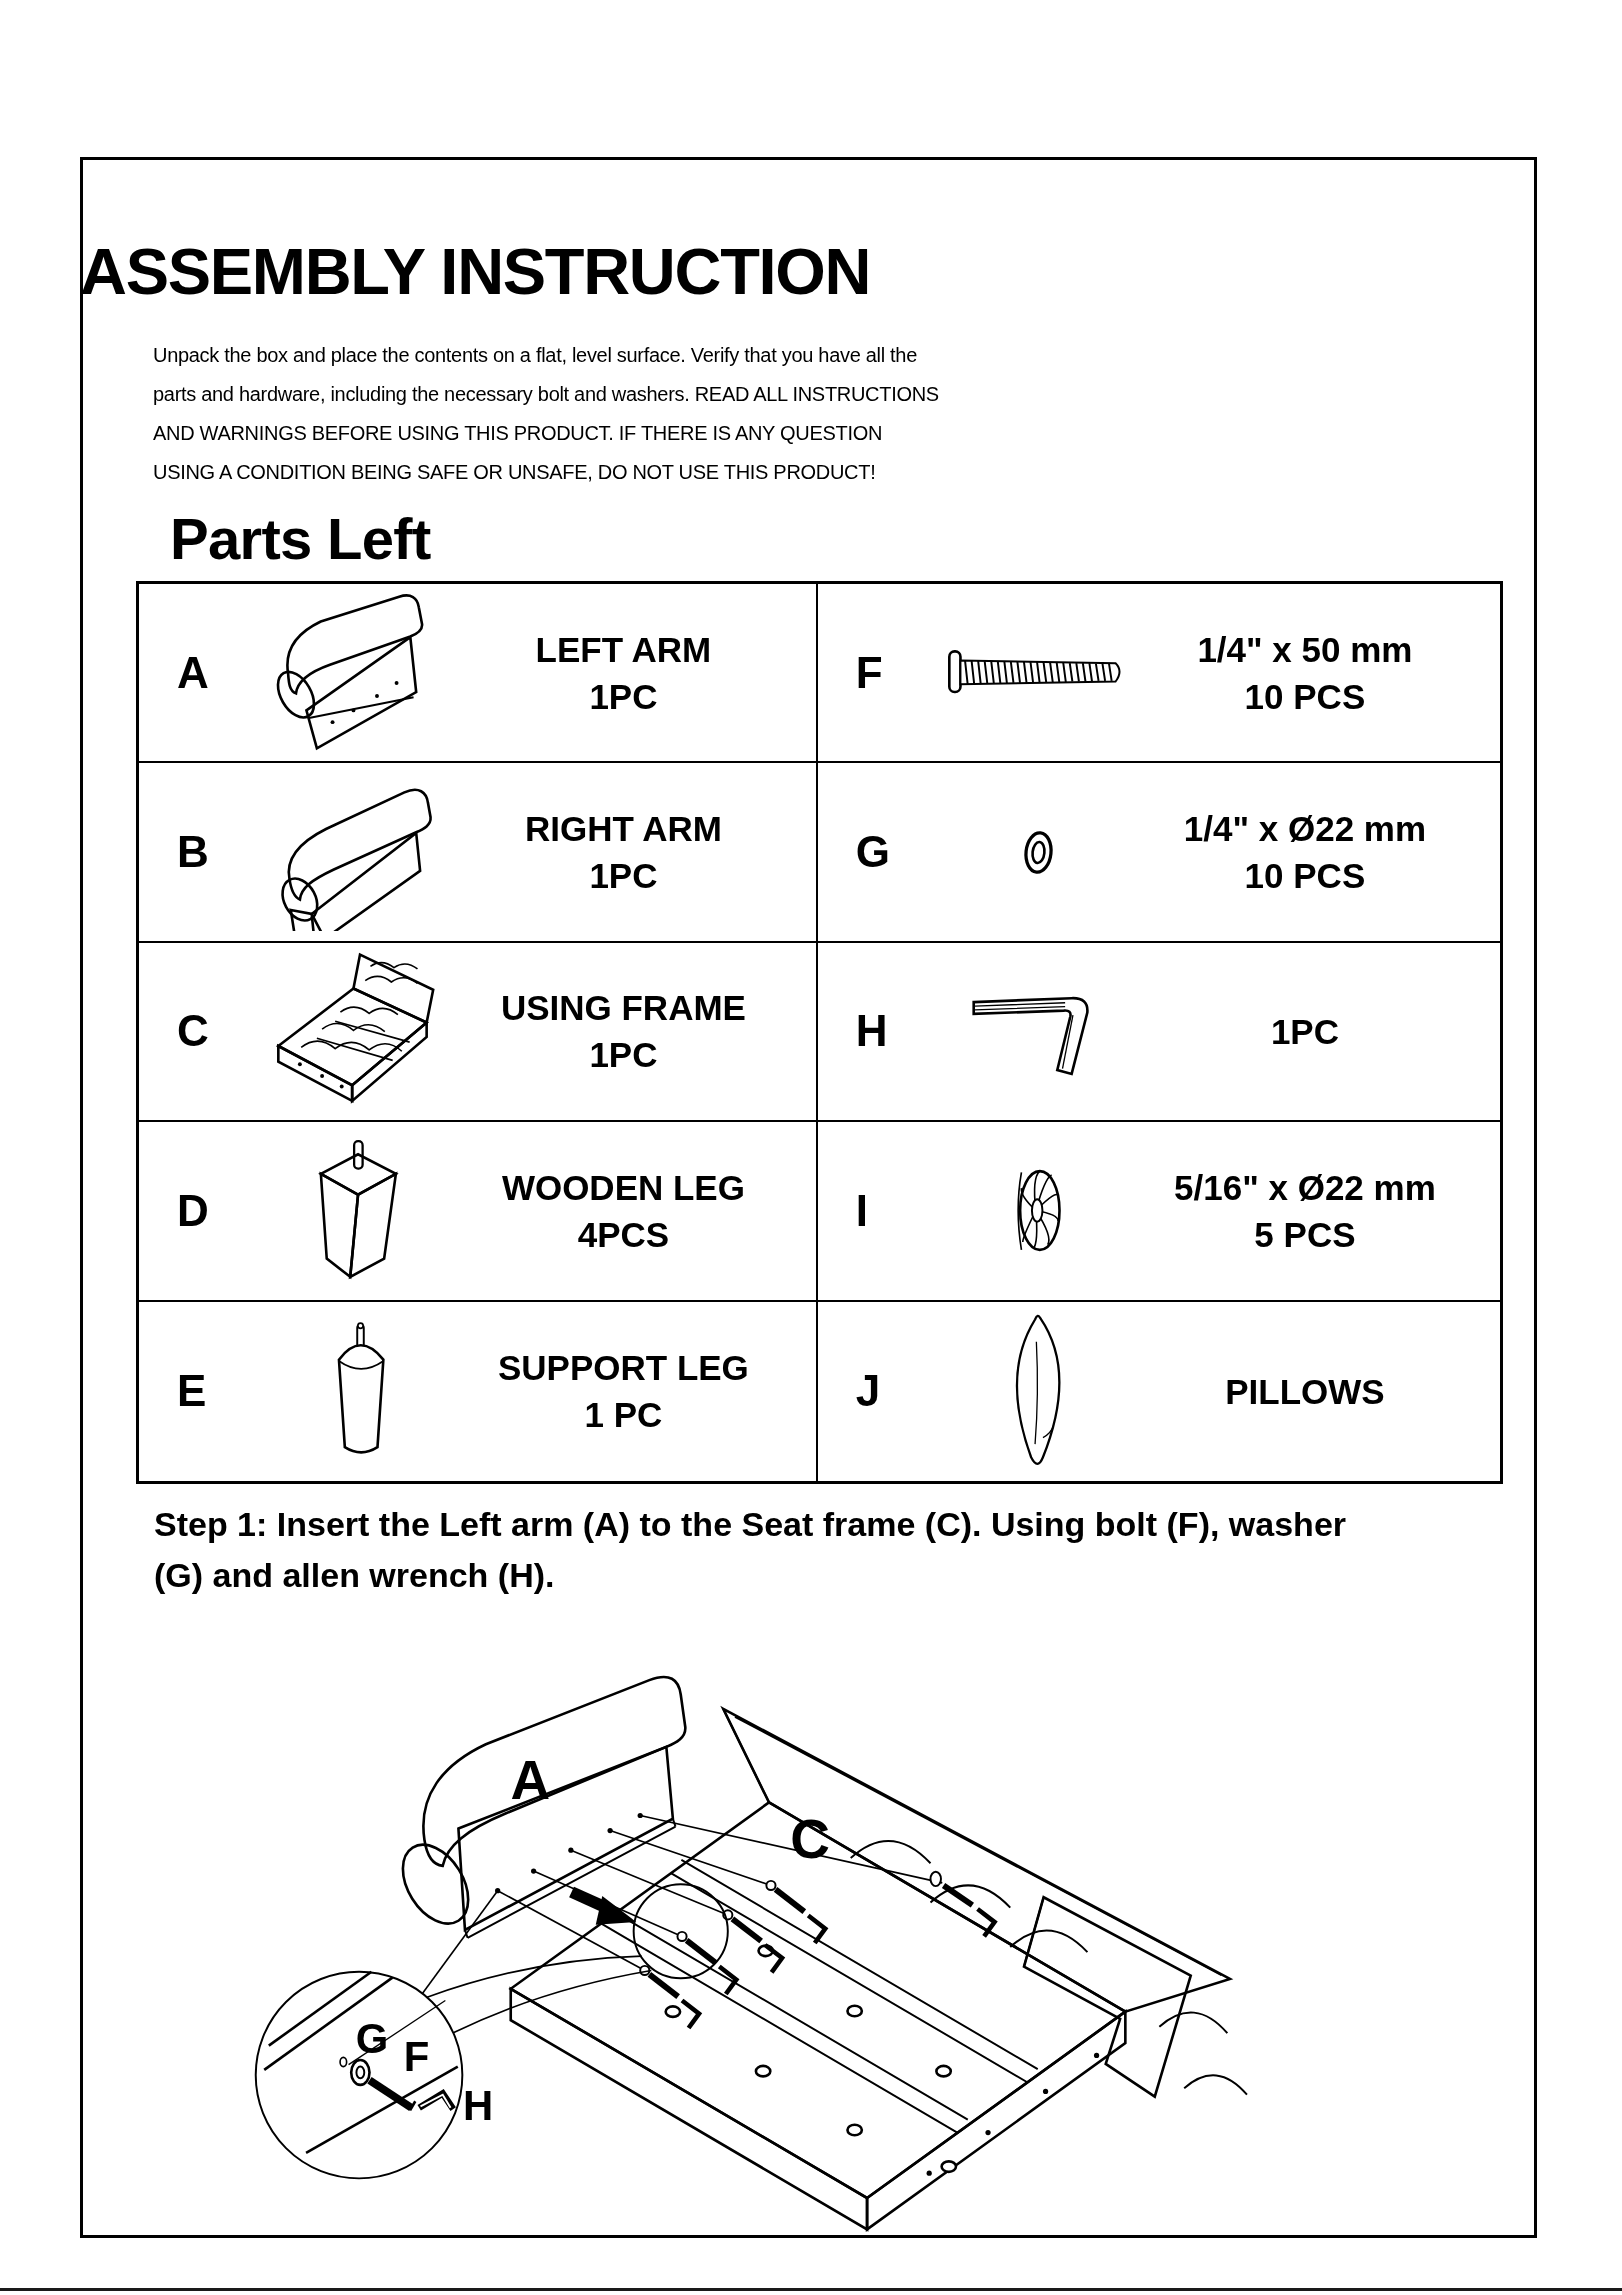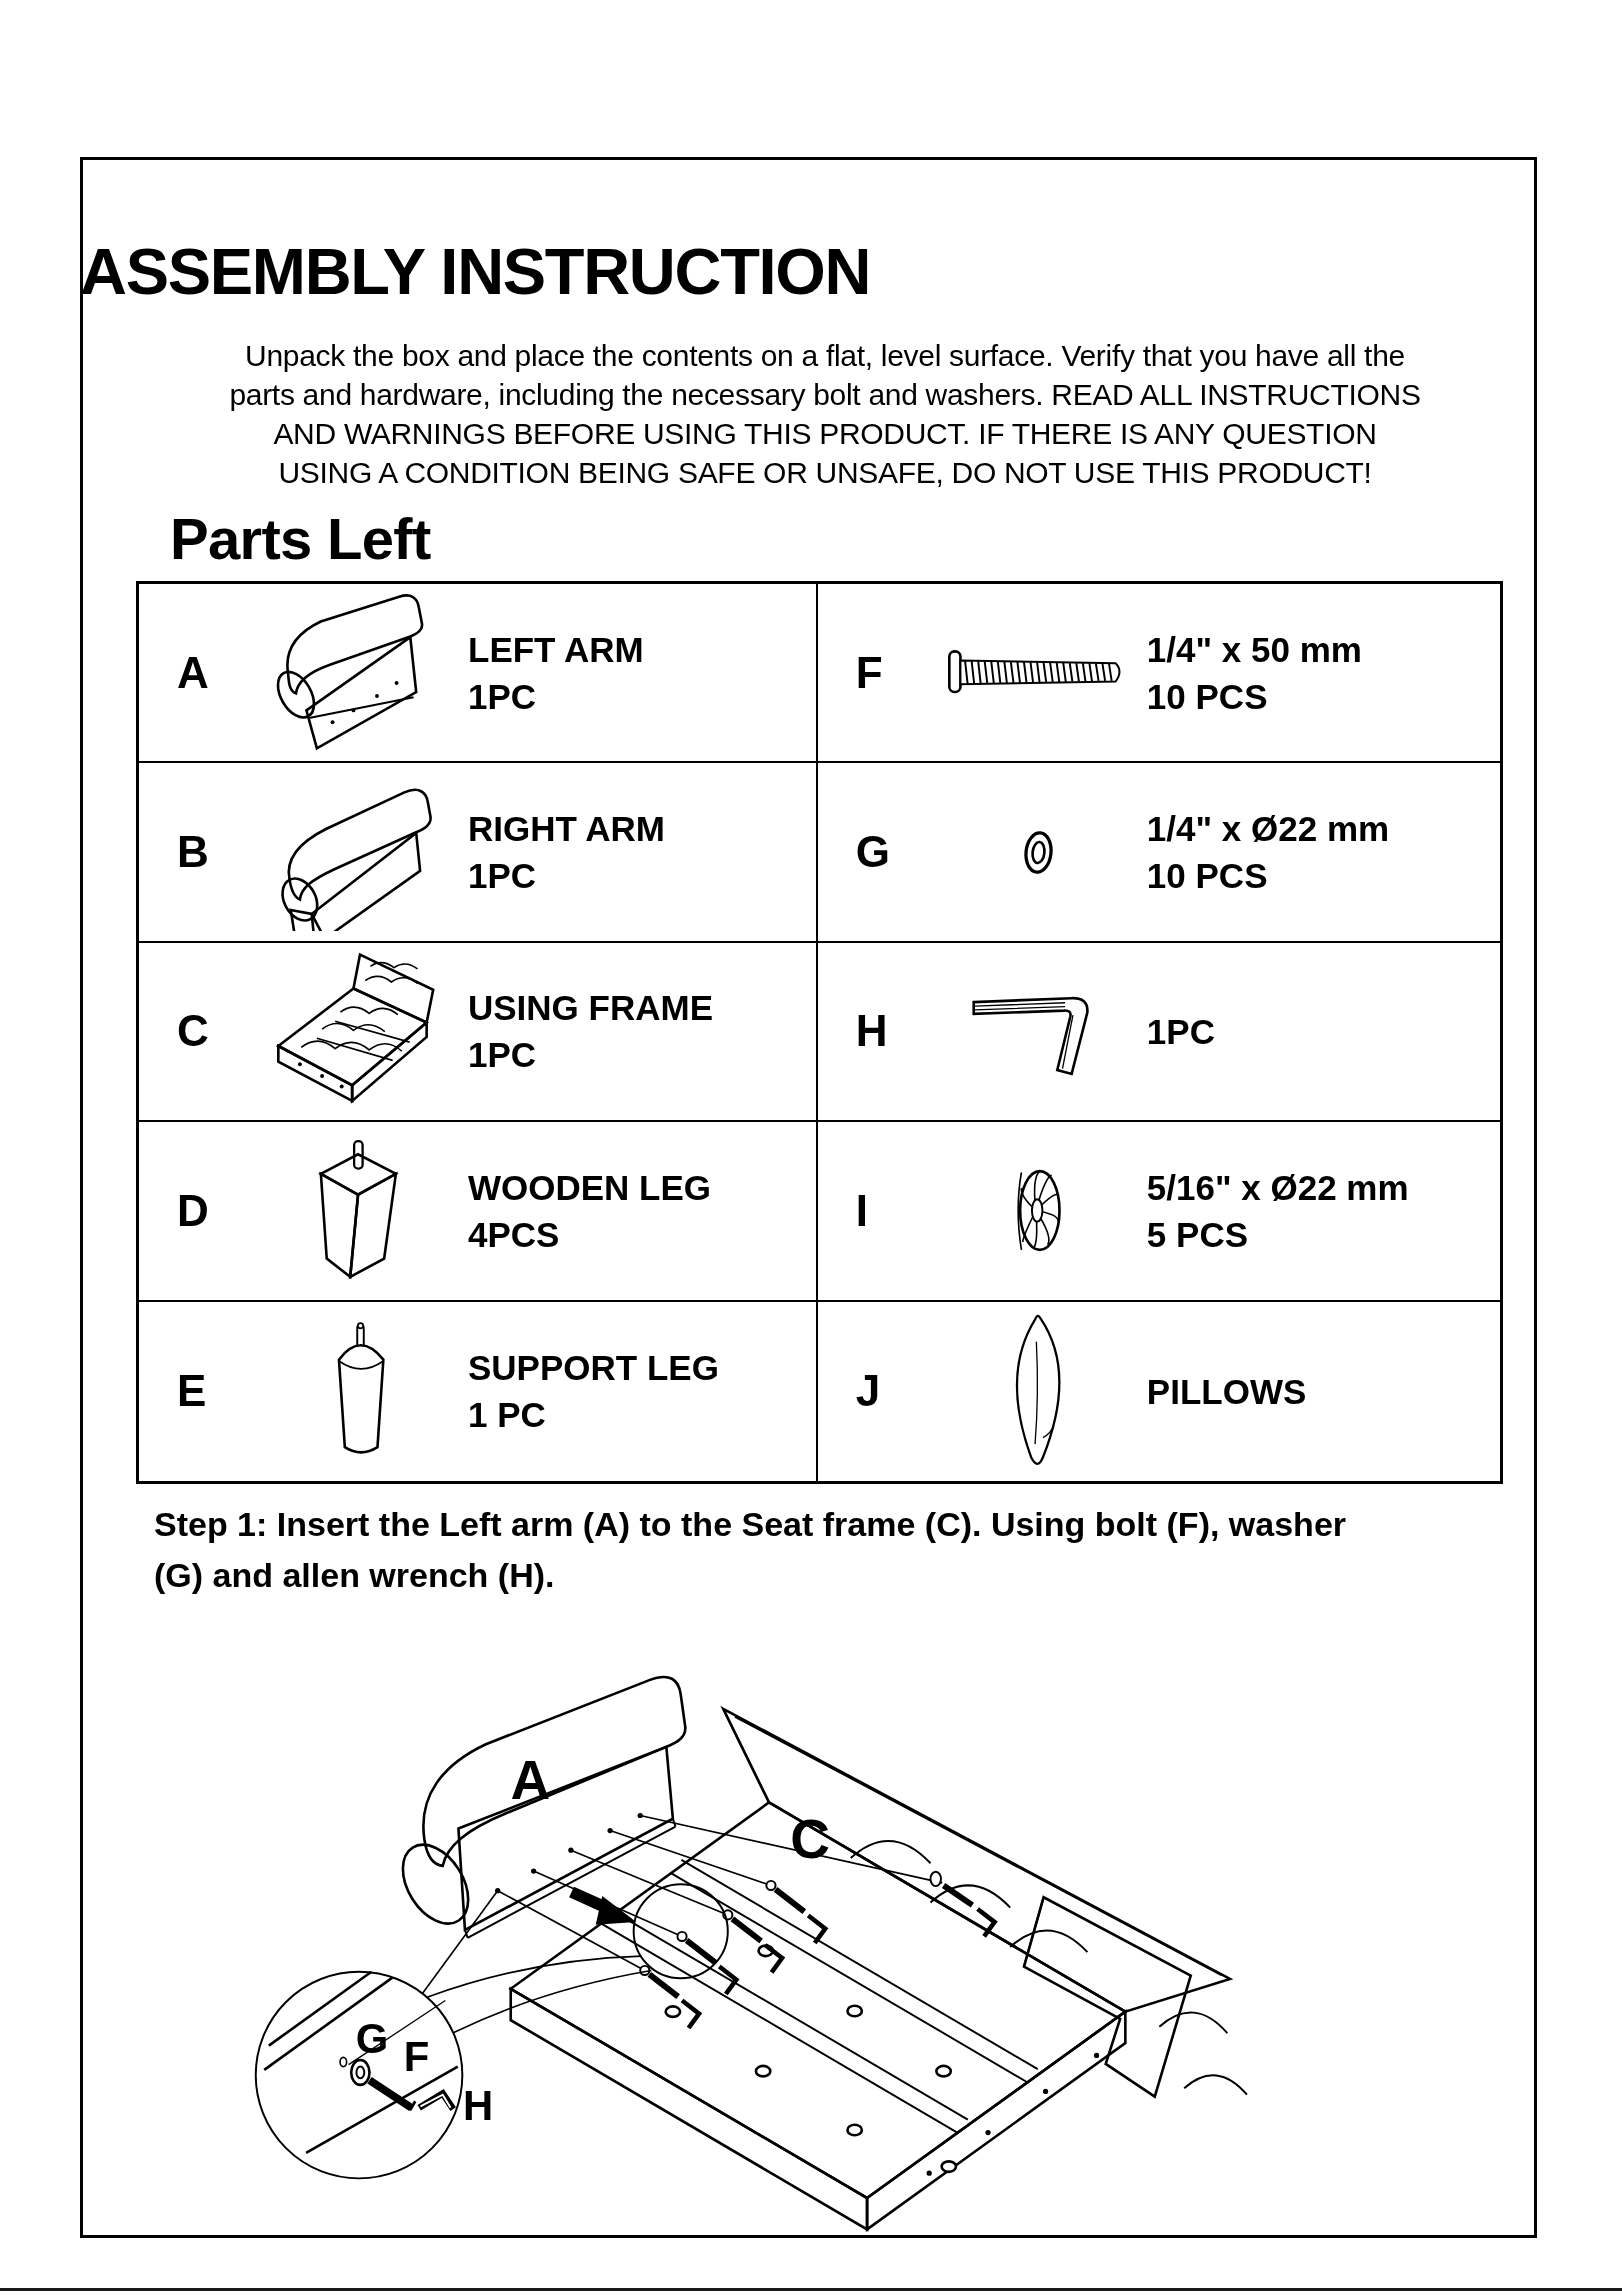--- a/index.html
+++ b/index.html
@@ -10,37 +10,37 @@
   .abs{position:absolute;}
   
   .page-border{left:80px;top:157px;width:1451px;height:2075px;border:3.3px solid #000;}
   .bottom-rule{left:0;top:2288px;width:1622px;height:3.3px;background:#1a1a1a;}
   
   .doc-title{
     left:80px;top:190px;width:1451px;
     font-size:65px;font-weight:bold;letter-spacing:-1.3px;white-space:nowrap;
   }
   
-  .intro{left:135px;top:336px;width:1380px;font-size:30px;line-height:39px;letter-spacing:-0.3px;text-align:center;}
+  .intro{left:153px;top:336px;width:1380px;font-size:20px;line-height:39px;letter-spacing:-0.3px;}
   
   .parts-heading{left:170px;top:505px;font-size:58px;font-weight:bold;letter-spacing:-0.7px;}
   
   .parts-table{
     left:136px;top:581px;width:1367px;height:903px;
     display:grid;grid-template-columns:1042fr 1047fr;grid-auto-rows:1fr;
     border:3.3px solid #000;box-sizing:border-box;
   }
   .cell{
     border-bottom:2.6px solid #000;display:flex;align-items:center;box-sizing:border-box;
   }
   .cell.colL{border-right:2.6px solid #000;}
   .cell.rowE{border-bottom:none;}
   .cell .letter{flex:0 0 75px;padding-left:38px;font-size:44px;font-weight:bold;}
   .cell .iconbox{flex:0 0 216px;display:flex;align-items:center;justify-content:center;}
-  .cell .namebox{flex:1 1 auto;font-size:35px;font-weight:bold;line-height:47px;padding-right:37px;}
+  .cell .namebox{flex:1 1 auto;text-align:center;font-size:35px;font-weight:bold;line-height:47px;padding-right:37px;}
   .namebox .spec:empty{display:none;}
   .namebox div{white-space:nowrap;}
   
   .step-text{left:154px;top:1499px;width:1341px;font-size:34px;font-weight:bold;line-height:51px;}
   
   .diagram{left:79px;top:1603px;}
   svg .ln{stroke:#000;fill:none;}
   svg text{font-family:"Liberation Sans","DejaVu Sans",sans-serif;}
 </style>
 </head>

